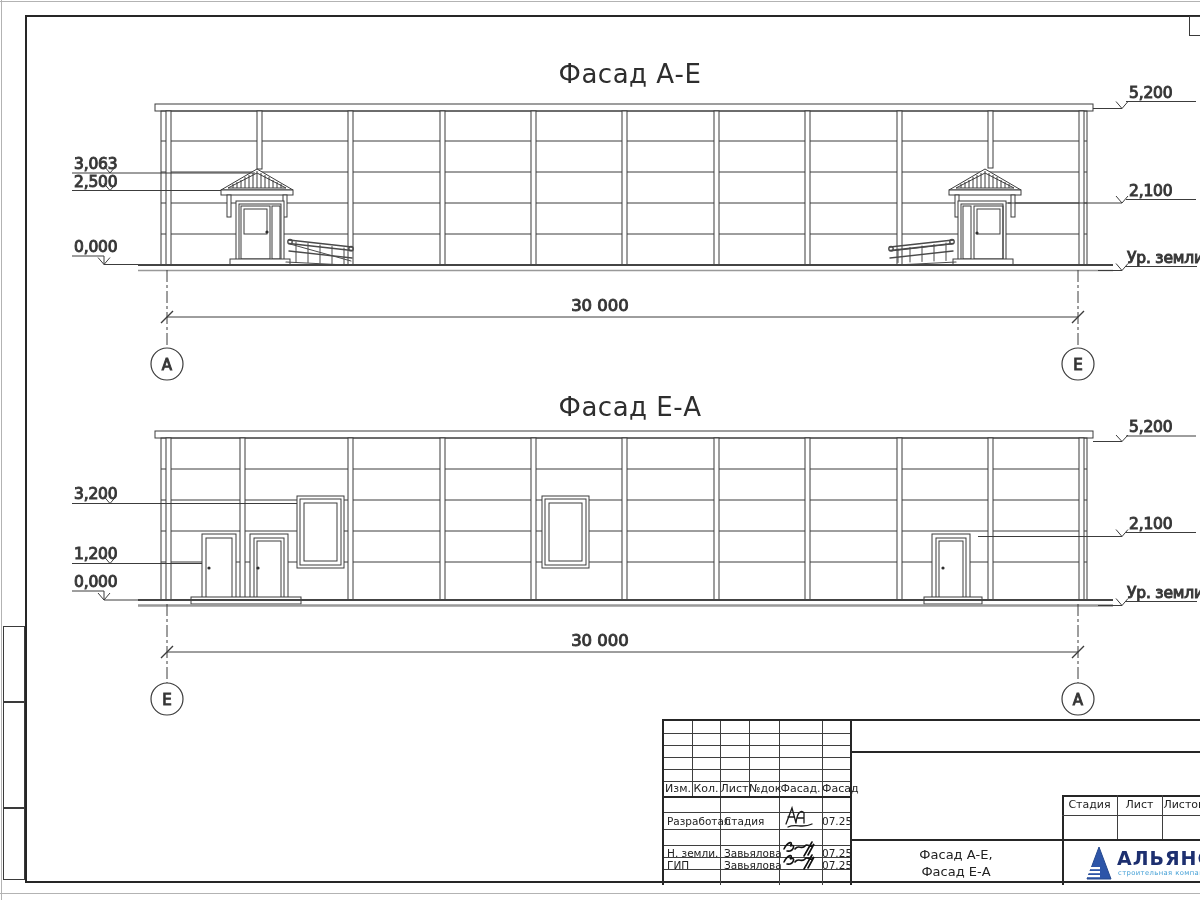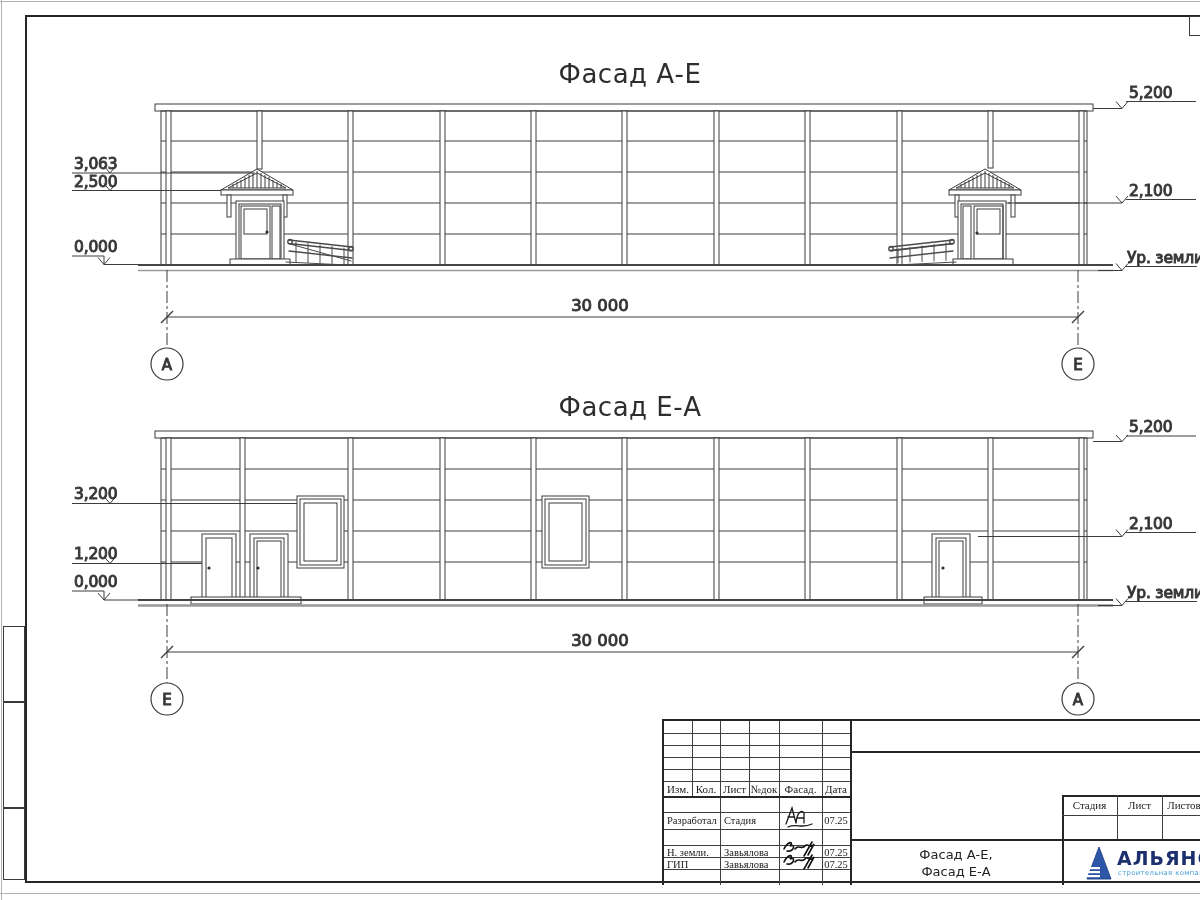--- a/index.html
+++ b/index.html
@@ -13,21 +13,21 @@
   .bigdim{font-size:16.5px;}
   .axtxt{font-size:15px;}
   .ttl{font-size:26px;letter-spacing:0.5px;}
   
   .hl,.vl{position:absolute;background:#3f3f3f;}
   .hl{height:1px;}
   .vl{width:1px;}
   .hl.b,{height:2px;}
   .hl.b{height:2px;background:#262626;}
   .vl.b{width:2px;background:#262626;}
-  .tbt{position:absolute;color:#222;font-size:11px;text-align:center;line-height:14px;font-family:Liberation Serif, serif;}
+  .tbt{position:absolute;color:#222;font-size:11px;text-align:center;line-height:14px;}
   .staff{font-size:10.5px;text-align:left;}
   .frameline{position:absolute;background:#262626;}
   .sheetedge{position:absolute;background:#b3b3b3;}
   .stampbox{position:absolute;border:1.5px solid #3a3a3a;}
   .logo-name{font-weight:bold;font-size:19px;color:#1d2f6f;letter-spacing:1px;line-height:20px;}
   .logo-sub{font-size:6.8px;color:#45a0d6;letter-spacing:0.4px;white-space:nowrap;}
   .sheet-title{font-size:13px;color:#222;text-align:center;line-height:17px;}
 </style>
 </head>
 <body>
@@ -267,21 +267,21 @@
     <div class="hl b" style="left:398px;top:74px;width:140px;"></div>
     <div class="hl" style="left:398px;top:94px;width:140px;"></div>
     <div class="vl" style="left:453px;top:74px;height:44px;"></div>
     <div class="vl" style="left:498px;top:74px;height:44px;"></div>
 
     <div class="tbt" style="left:0;top:61px;width:28px;">Изм.</div>
     <div class="tbt" style="left:28px;top:61px;width:28px;">Кол.</div>
     <div class="tbt" style="left:56px;top:61px;width:29px;">Лист</div>
     <div class="tbt" style="left:85px;top:61px;width:30px;">№док</div>
     <div class="tbt" style="left:115px;top:61px;width:43px;">Фасад.</div>
-    <div class="tbt" style="left:158px;top:61px;width:28px;">Дата</div>
+    <div class="tbt" style="left:158px;top:61px;width:28px;">Фасад</div>
 
     <div class="tbt staff" style="left:3px;top:93px;width:56px;">Разработал</div>
     <div class="tbt staff" style="left:60px;top:93px;width:55px;">Стадия</div>
     <div class="tbt" style="left:158px;top:93px;width:28px;font-size:10.5px;">07.25</div>
 
     <div class="tbt staff" style="left:3px;top:125px;width:56px;">Н. земли.</div>
     <div class="tbt staff" style="left:60px;top:125px;width:55px;">Завьялова</div>
     <div class="tbt" style="left:158px;top:125px;width:28px;font-size:10.5px;">07.25</div>
 
     <div class="tbt staff" style="left:3px;top:137px;width:56px;">ГИП</div>

